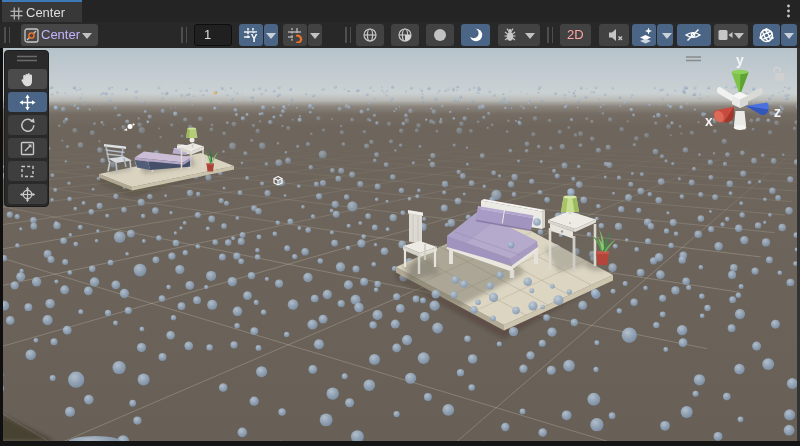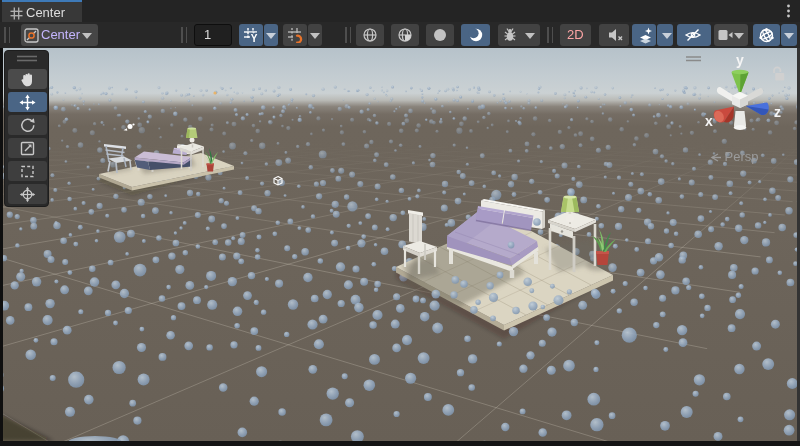--- a/index.html
+++ b/index.html
@@ -1625,18 +1625,15 @@
       <polygon points="60,41 68,44.7 60,48.4 52,44.7" fill="#f6f6f4"></polygon>
       <polygon points="60,48.4 68,44.7 68,53.3 60,57" fill="#d7d7d4"></polygon>
       <path d="M54,55.5 L35,59.5 C31,65 37,73.5 44,71 Z" fill="#c94a3e"></path>
       <path d="M54,55.5 L44,71 C47.5,72.5 52,70.5 53.5,66 Z" fill="#a53528"></path>
       <ellipse cx="39" cy="65.5" rx="4.6" ry="6" transform="rotate(-28 39 65.5)" fill="#dc6a58"></ellipse>
       <path d="M66,55 L87,51.5 C91,56 88,65 81.5,64 Z" fill="#4a71dd"></path>
       <path d="M66,55 L81.5,64 C85,64.5 88,62 88.5,58.5 Z" fill="#3356b8"></path>
       <text x="56" y="14" font-size="14" font-weight="bold" fill="#f5f5f5" font-family="Liberation Sans">y</text>
       <text x="25" y="75" font-size="14" font-weight="bold" fill="#f5f5f5" font-family="Liberation Sans">x</text>
       <text x="94" y="66" font-size="14" font-weight="bold" fill="#f5f5f5" font-family="Liberation Sans">z</text>
-    </svg><div id="persp"><svg width="11" height="9" viewBox="0 0 11 9" style="vertical-align:-1px">
-        <polyline points="8,1 2,4.5 8,8" fill="none" stroke="#9b9b9b" stroke-width="1.4"></polyline>
-        <line x1="2" y1="4.5" x2="11" y2="4.5" stroke="#9b9b9b" stroke-width="1.4"></line>
-      </svg> Persp</div></div>
+    </svg></div>
 <div id="lborder"></div>
 <div id="rborder"></div>
 <div id="bottombar"></div>
 </body></html>

